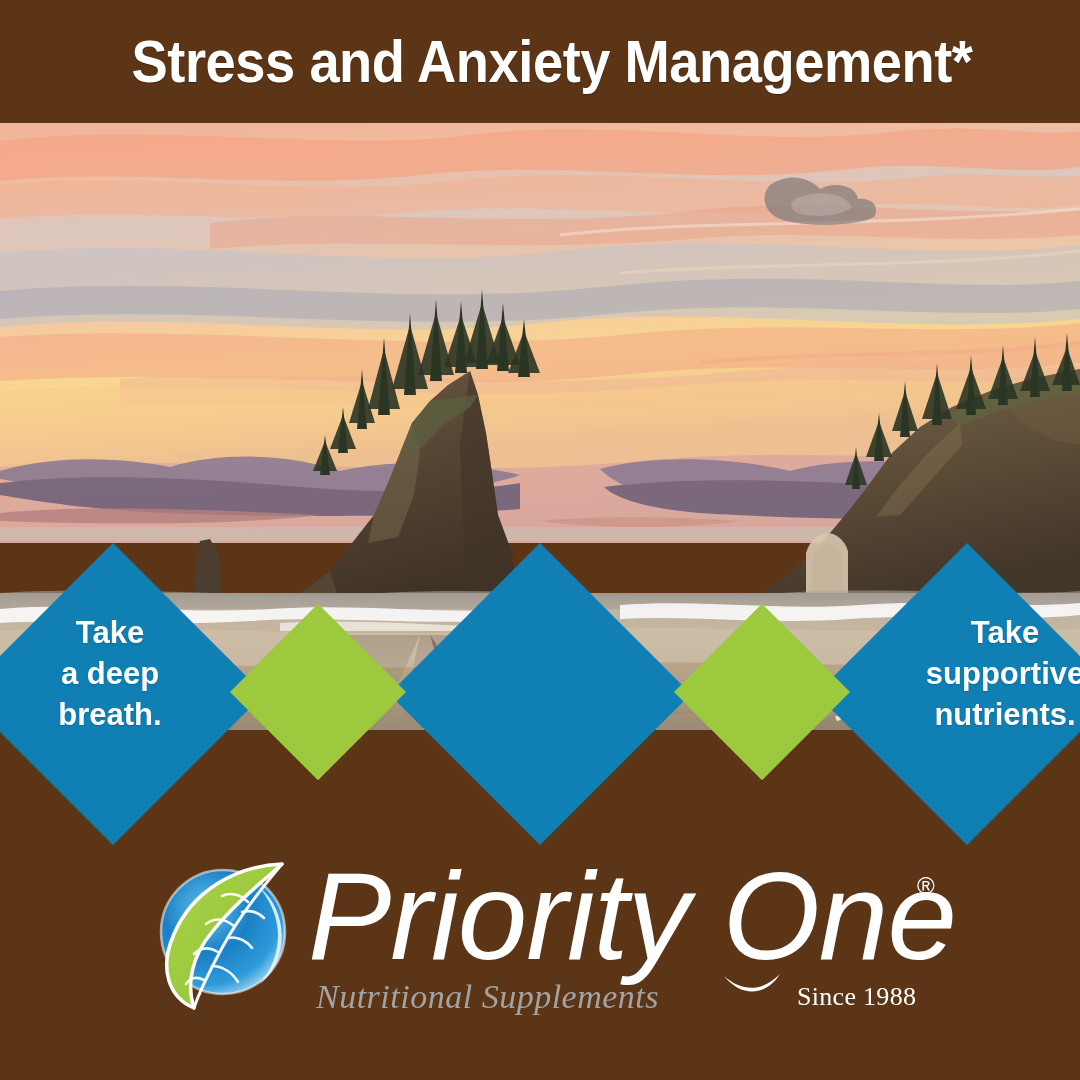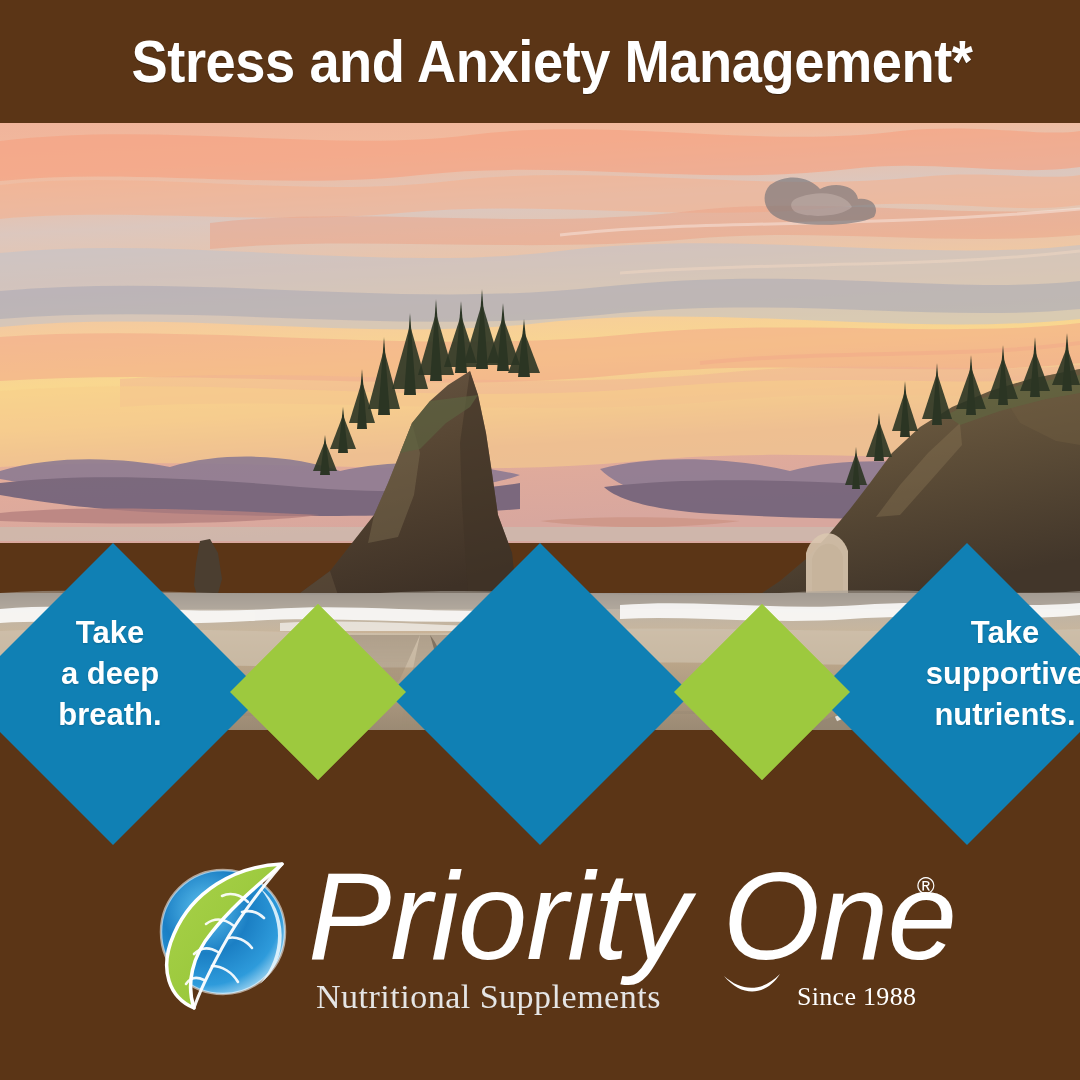--- a/index.html
+++ b/index.html
@@ -81,22 +81,23 @@
   }
   .logo-reg{
     position:absolute;left:775px;top:22px;
     color:#FFFFFF;
     font-family:"Liberation Sans", sans-serif;
     font-size:24px;
     line-height:1;
   }
   .logo-tag{
     position:absolute;left:174px;top:126px;
-    color:#e5e5e5;
+    color:#a3a3a3;
     font-family:"Liberation Serif", serif;
+    font-style:italic;
     font-size:34px;
     letter-spacing:0.5px;
     white-space:nowrap;
   }
   .logo-since{
     position:absolute;left:655px;top:130px;
     color:#FFFFFF;
     font-family:Liberation Serif, serif;
     font-size:26px;
     letter-spacing:0.3px;

